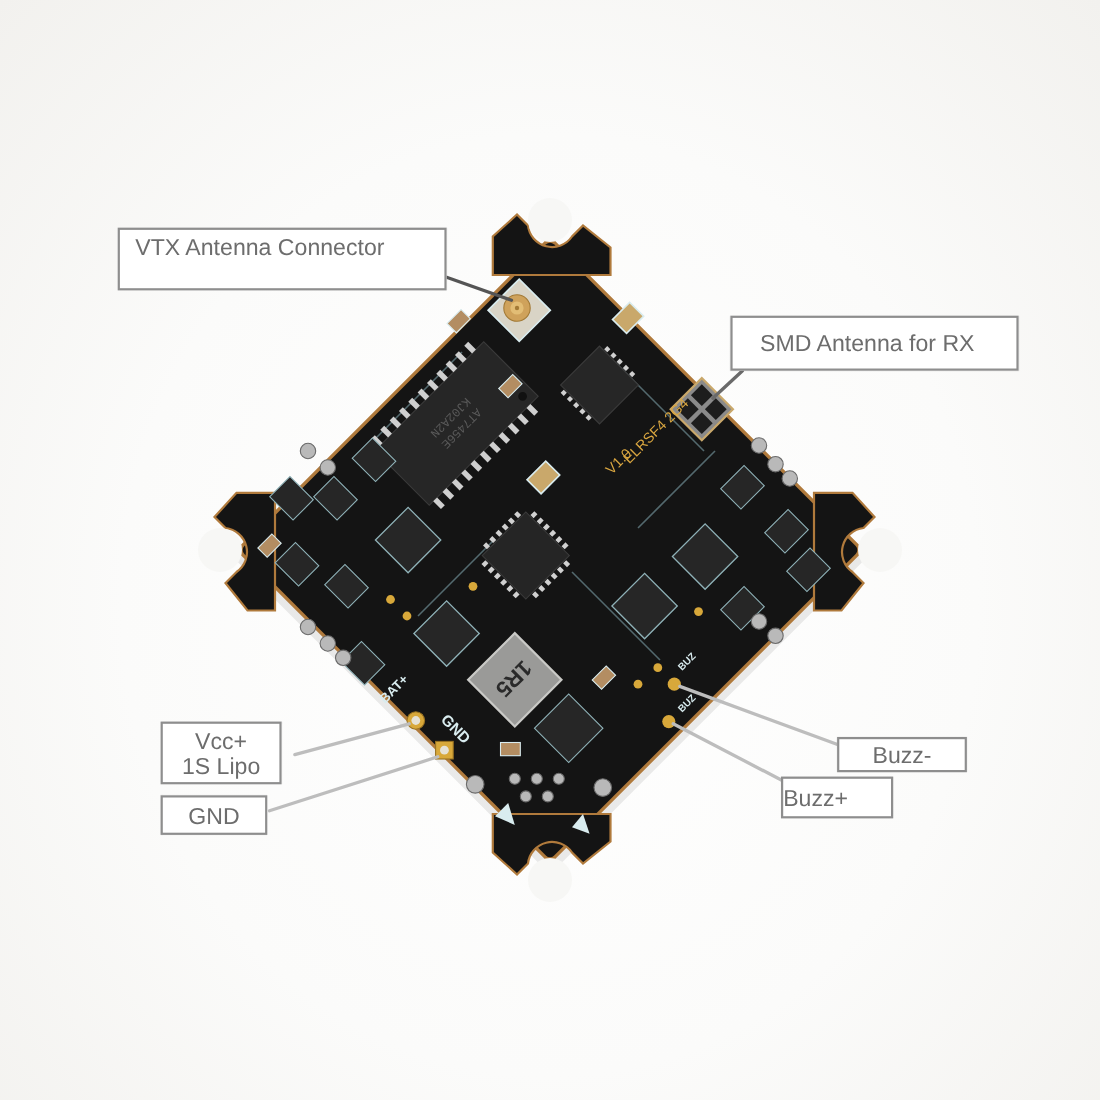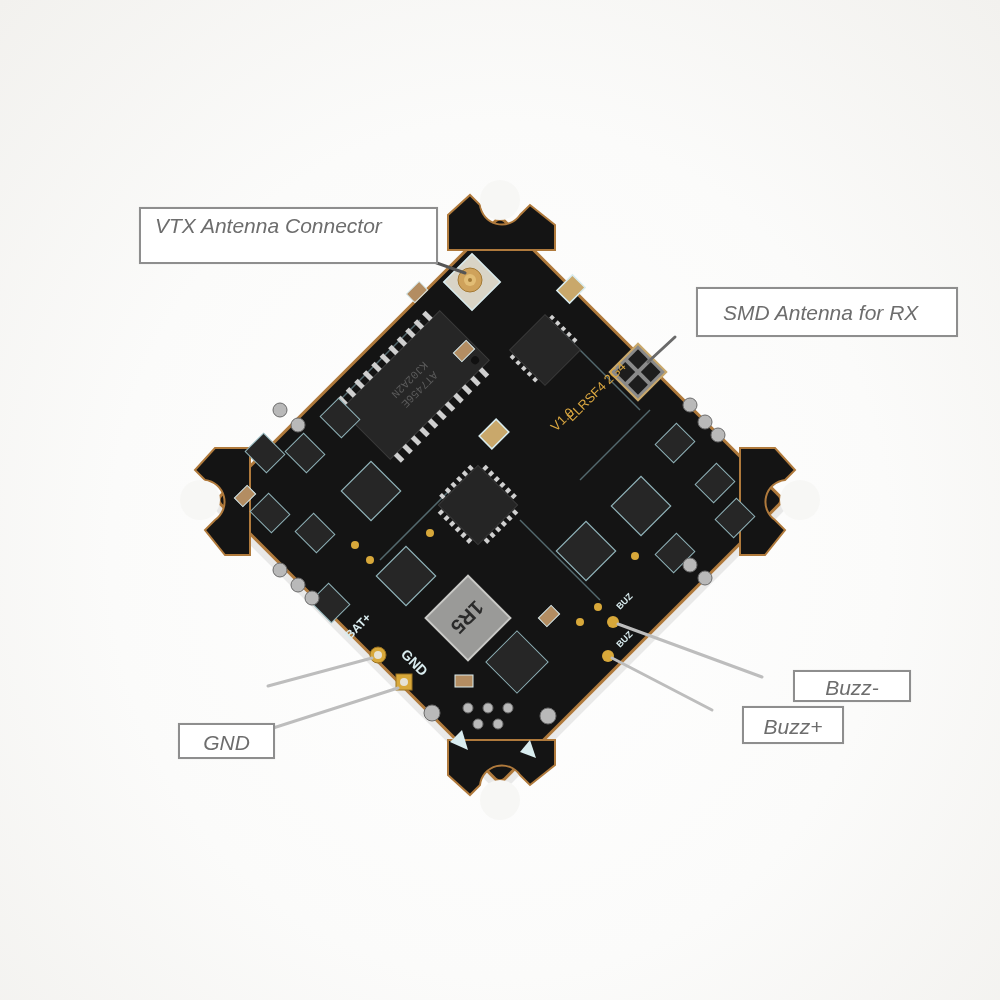--- a/index.html
+++ b/index.html
@@ -5,30 +5,30 @@
   html, body { margin: 0; padding: 0; }
   body {
     width: 1000px; height: 1000px; position: relative; overflow: hidden;
     background: radial-gradient(ellipse at 50% 55%, #ffffff 0%, #fbfbfa 55%, #f2f1ee 100%);
     font-family: "Liberation Sans", sans-serif;
   }
   .stage { position: absolute; left: 0; top: 0; width: 1000px; height: 1000px; }
   svg.board { position: absolute; left: 0; top: 0; }
   .callout {
     position: absolute; background: #ffffff; border: 2px solid #8e8e8e;
-    color: #6d6d6d; font-style: italic; font-size: 21px; line-height: 23px;
-    box-sizing: border-box; box-shadow: 0 0 1px rgba(0,0,0,0.15); margin-left: 32px;
+    color: #6d6d6d; font-size: 21px; line-height: 23px;
+    box-sizing: border-box; box-shadow: 0 0 1px rgba(0,0,0,0.15);
   }
   .callout span { display: block; white-space: nowrap; }
   .c-vtx { left: 107px; top: 207px; width: 299px; height: 57px; padding: 5px 0 0 14px; }
   .c-smd { left: 664px; top: 287px; width: 262px; height: 50px; padding: 12px 0 0 25px; }
   .c-vcc { left: 146px; top: 656px; width: 110px; height: 57px; padding: 5px 0 0 0; text-align: center; }
   .c-gnd { left: 146px; top: 723px; width: 97px; height: 36px; padding: 6px 0 0 0; text-align: center; }
   .c-bzm { left: 761px; top: 670px; width: 118px; height: 32px; padding: 4px 0 15px 0; text-align: center; }
-  .c-bzp { left: 710px; top: 706px; width: 102px; height: 38px; padding: 7px 0 0 0; text-align: center; }
+  .c-bzp { left: 710px; top: 706px; width: 102px; height: 38px; padding: 7px 0 0 0; }
 </style>
 </head>
 <body>
 
 <div class="stage">
 
   <svg class="board" width="1000" height="1000" viewBox="0 0 1000 1000">
     <defs>
       <clipPath id="brd">
         <polygon points="495,205 540,250 580,210 625,255 585,295 700,410 740,370 785,415 745,455 790,500 745,545 700,500 585,615 625,655 580,700 540,660 495,705 450,660 410,700 365,655 405,615 290,500 245,545 200,500 245,455 200,410 245,370 290,410 405,295 365,255 410,210 450,250"></polygon>
@@ -254,20 +254,24 @@
   </svg>
 
   <div class="callout c-vtx">
     <span>VTX Antenna Connector</span>
   </div>
 
   <div class="callout c-smd">
     <span>SMD Antenna for RX</span>
   </div>
 
+  <div class="callout c-vcc">
+    <span>Vcc+</span>
+    <span>1S Lipo</span>
+  </div>
 
   <div class="callout c-gnd">
     <span>GND</span>
   </div>
 
   <div class="callout c-bzm">
     <span>Buzz-</span>
   </div>
 
   <div class="callout c-bzp">

